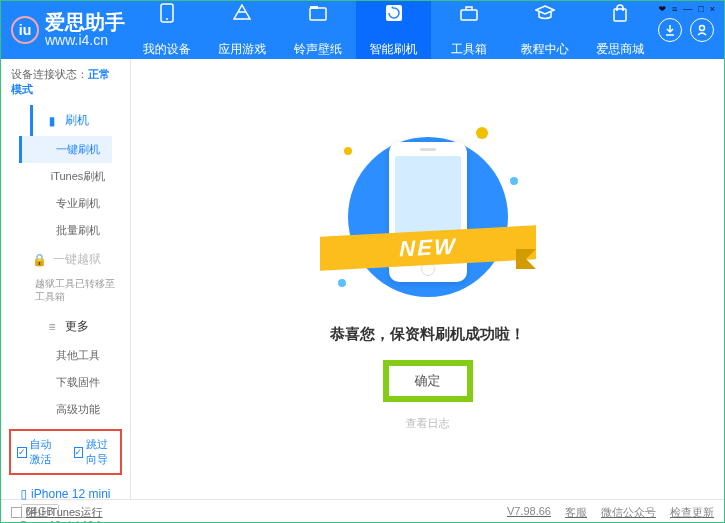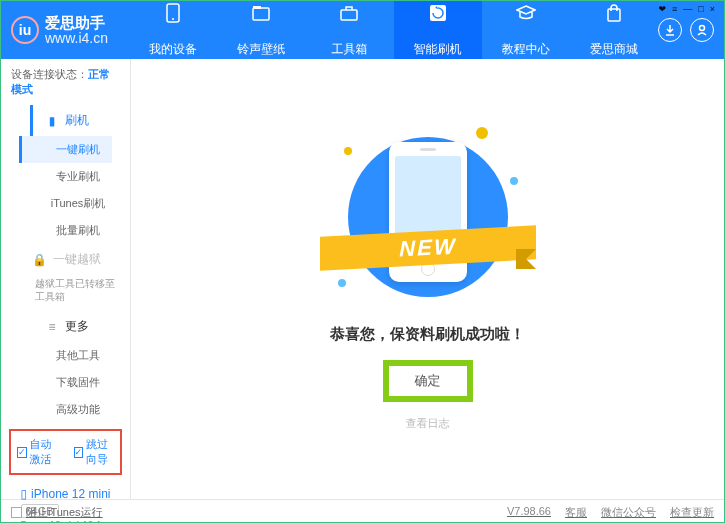--- a/index.html
+++ b/index.html
@@ -1,21 +1,21 @@
 <!DOCTYPE html>
 <html><head>
 <meta charset="utf-8">
 <style>
 * { margin: 0; padding: 0; box-sizing: border-box; }
 body { font-family: "Microsoft YaHei", Arial, sans-serif; font-size: 12px; background: #fff; width: 725px; height: 523px; overflow: hidden; border: 1px solid #3cc081; }
 .header { background: #1e85ff; height: 58px; display: flex; align-items: center; color: #fff; padding: 0 10px; }
 .logo-area { display: flex; align-items: center; width: 118px; }
 .logo-icon { width: 28px; height: 28px; border: 2px solid #fca5a5; border-radius: 50%; display: flex; align-items: center; justify-content: center; font-weight: bold; font-size: 14px; margin-right: 6px; }
 .logo-text { display: flex; flex-direction: column; }
-.logo-title { font-size: 15px; font-weight: bold; line-height: 1; }
+.logo-title { font-size: 20px; font-weight: bold; line-height: 1; }
 .logo-sub { font-size: 14px; opacity: 0.9; }
 .nav { display: flex; flex: 1; height: 100%; }
 .nav-item { flex: 1; display: flex; flex-direction: column; align-items: center; justify-content: center; cursor: pointer; font-size: 12px; gap: 15px; }
 .nav-item.active { background: #0a6bff; }
 .nav-icon { width: 20px; height: 20px; margin-bottom: 3px; display: flex; align-items: center; justify-content: center; }
 .header-right { display: flex; align-items: center; gap: 8px; }
 .winctrl { font-size: 9px; display: flex; gap: 6px; position: absolute; top: 4px; right: 10px; }
 .winctrl span { cursor: pointer; opacity: 0.9; }
 .circle-btn { width: 24px; height: 24px; border: 1.5px solid #fff; border-radius: 50%; display: flex; align-items: center; justify-content: center; cursor: pointer; }
 
@@ -90,45 +90,53 @@
         <div class="nav-icon">
           <svg width="16" height="20" viewBox="0 0 16 20">
             <rect x="2" y="1" width="12" height="18" rx="2" fill="none" stroke="#fff" stroke-width="1.5"></rect>
             <circle cx="8" cy="16" r="1" fill="#fff"></circle>
           </svg>
         </div>
         <span>我的设备</span>
       </div>
     <div class="nav-item">
         <div class="nav-icon">
+          <svg width="18" height="18" viewBox="0 0 18 18">
+            <path d="M9 1 L17 15 H1 Z M5 8 H13" fill="none" stroke="#fff" stroke-width="1.5"></path>
+          </svg>
+        </div>
+        <span>应用游戏</span>
+      </div>
+    <div class="nav-item">
+        <div class="nav-icon">
           <svg width="18" height="16" viewBox="0 0 18 16">
             <rect x="1" y="3" width="16" height="12" rx="1" fill="none" stroke="#fff" stroke-width="1.5"></rect>
             <rect x="1" y="1" width="8" height="3" fill="#fff"></rect>
           </svg>
         </div>
         <span>铃声壁纸</span>
-      </div>
-    <div class="nav-item">
-        <div class="nav-icon">
-          <svg width="18" height="16" viewBox="0 0 18 16">
-            <rect x="1" y="5" width="16" height="10" rx="1" fill="none" stroke="#fff" stroke-width="1.5"></rect>
-            <path d="M6 5 V2 H12 V5" fill="none" stroke="#fff" stroke-width="1.5"></path>
-          </svg>
-        </div>
-        <span>工具箱</span>
       </div>
     <div class="nav-item active">
         <div class="nav-icon">
           <svg width="18" height="18" viewBox="0 0 18 18">
             <rect x="1" y="1" width="16" height="16" rx="2" fill="#fff"></rect>
             <path d="M9 4 A5 5 0 1 1 4 9" fill="none" stroke="#1e85ff" stroke-width="1.5"></path>
             <path d="M8 2 L9 5 L6 4 Z" fill="#1e85ff"></path>
           </svg>
         </div>
         <span>智能刷机</span>
+      </div>
+    <div class="nav-item">
+        <div class="nav-icon">
+          <svg width="18" height="16" viewBox="0 0 18 16">
+            <rect x="1" y="5" width="16" height="10" rx="1" fill="none" stroke="#fff" stroke-width="1.5"></rect>
+            <path d="M6 5 V2 H12 V5" fill="none" stroke="#fff" stroke-width="1.5"></path>
+          </svg>
+        </div>
+        <span>工具箱</span>
       </div>
     <div class="nav-item">
         <div class="nav-icon">
           <svg width="20" height="16" viewBox="0 0 20 16">
             <path d="M10 1 L19 5 L10 9 L1 5 Z" fill="none" stroke="#fff" stroke-width="1.5"></path>
             <path d="M4 7 V12 Q10 15 16 12 V7" fill="none" stroke="#fff" stroke-width="1.5"></path>
           </svg>
         </div>
         <span>教程中心</span>
       </div>
@@ -161,22 +169,22 @@
   <div class="sidebar">
     <div class="conn-status">
       <span>设备连接状态：</span><b>正常模式</b>
     </div>
 
     <div class="side-head active-head">
       <span class="si" style="color:#1e85ff">▮</span>
       <span>刷机</span>
     </div>
     <div class="side-sub active">一键刷机</div>
+    <div class="side-sub">iTunes刷机</div>
     <div class="side-sub">专业刷机</div>
-    <div class="side-sub">iTunes刷机</div>
     <div class="side-sub">批量刷机</div>
 
     <div class="side-head side-lock">
       <span class="si">🔒</span>
       <span>一键越狱</span>
     </div>
     <div class="side-note">越狱工具已转移至工具箱</div>
 
     <div class="side-head">
       <span class="si">≡</span>

